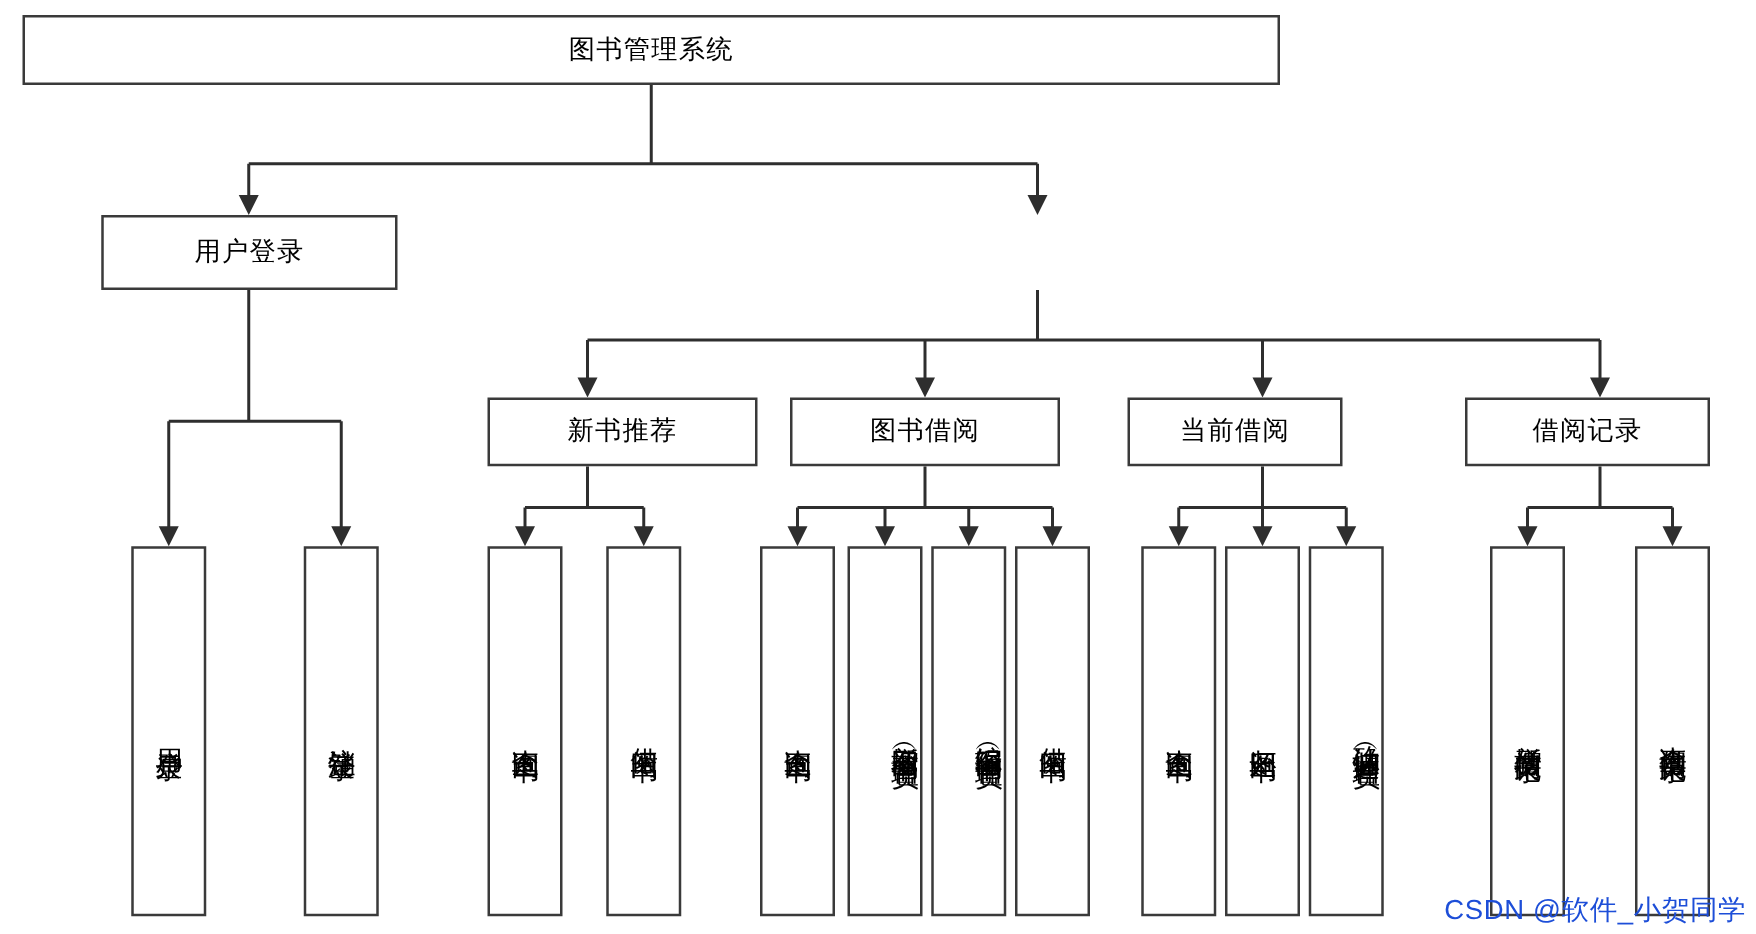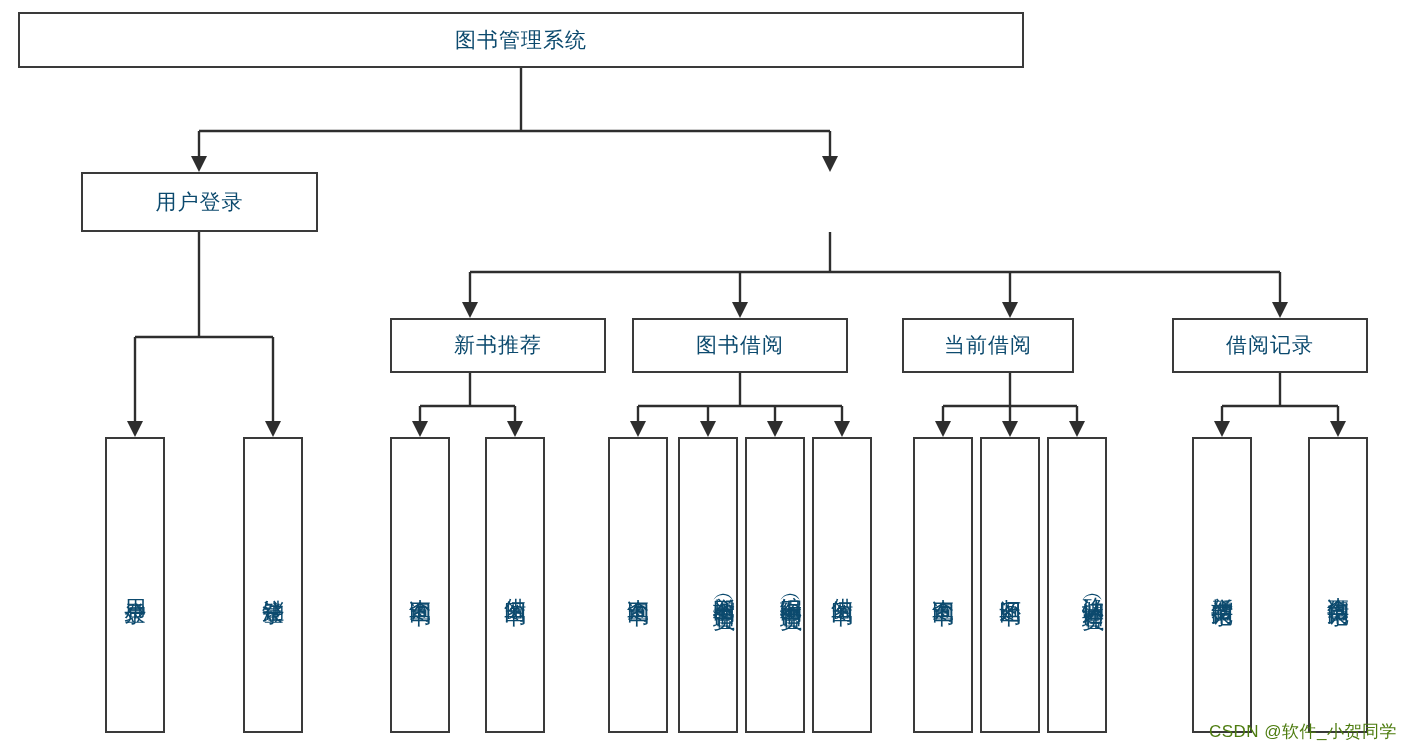--- a/index.html
+++ b/index.html
@@ -22,21 +22,21 @@
   
   .node {
     position: absolute;
     box-sizing: border-box;
     background: #ffffff;
     border: 2px solid #3a3a3a;
     display: flex;
     align-items: center;
     justify-content: center;
     text-align: center;
-    color: #0c4a6e;
+    color: #000000;
     letter-spacing: 1px;
   }
   .node.horiz {
     font-size: 21px;
     line-height: 1.15;
   }
   .node.root {
     font-size: 21px;
   }
   
@@ -69,22 +69,22 @@
     fill: none;
   }
   #wires polygon {
     fill: #2e2e2e;
   }
   
   .watermark {
     position: absolute;
     right: 8px;
     bottom: 4px;
-    font-size: 17px;
-    color: #4d7c0f;
+    font-size: 22px;
+    color: #1d4ed8;
     letter-spacing: 0.5px;
     white-space: nowrap;
     user-select: none;
   }
 </style>
 </head>
 <body>
 
 <div id="canvas">
 

